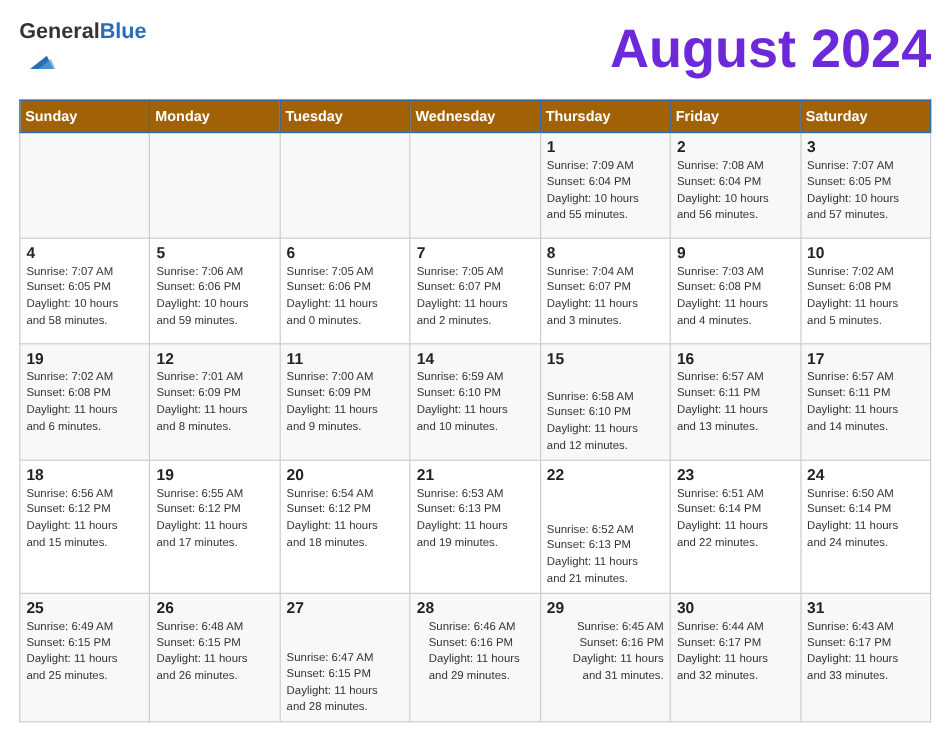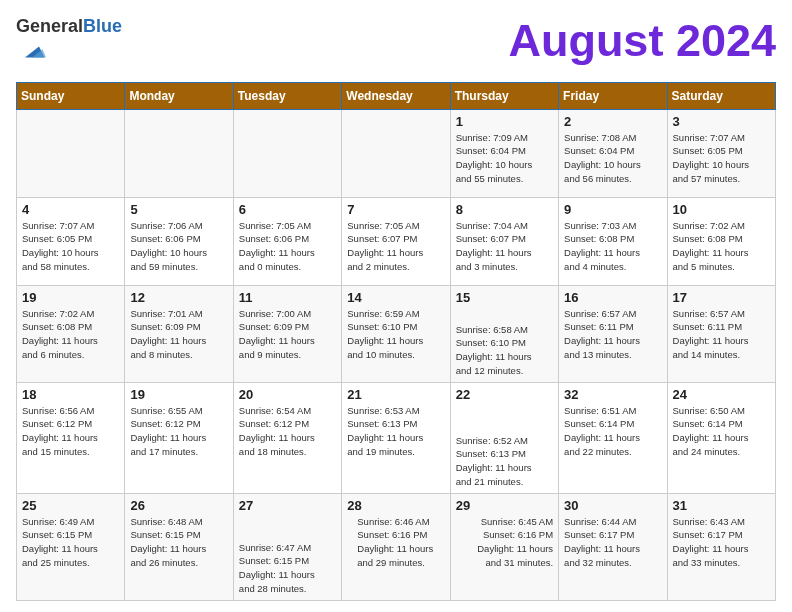--- a/index.html
+++ b/index.html
@@ -281,21 +281,21 @@
 and 19 minutes.</div>
         </td>
         <td>
           <div class="day-num">22</div>
           <div class="day-info" style="white-space: pre-line; margin-top: 32px;">Sunrise: 6:52 AM
 Sunset: 6:13 PM
 Daylight: 11 hours
 and 21 minutes.</div>
         </td>
         <td>
-          <div class="day-num">32</div>
+          <div class="day-num">23</div>
           <div class="day-info" style="white-space: pre-line;">Sunrise: 6:51 AM
 Sunset: 6:14 PM
 Daylight: 11 hours
 and 22 minutes.</div>
         </td>
         <td>
           <div class="day-num">24</div>
           <div class="day-info" style="white-space: pre-line;">Sunrise: 6:50 AM
 Sunset: 6:14 PM
 Daylight: 11 hours

